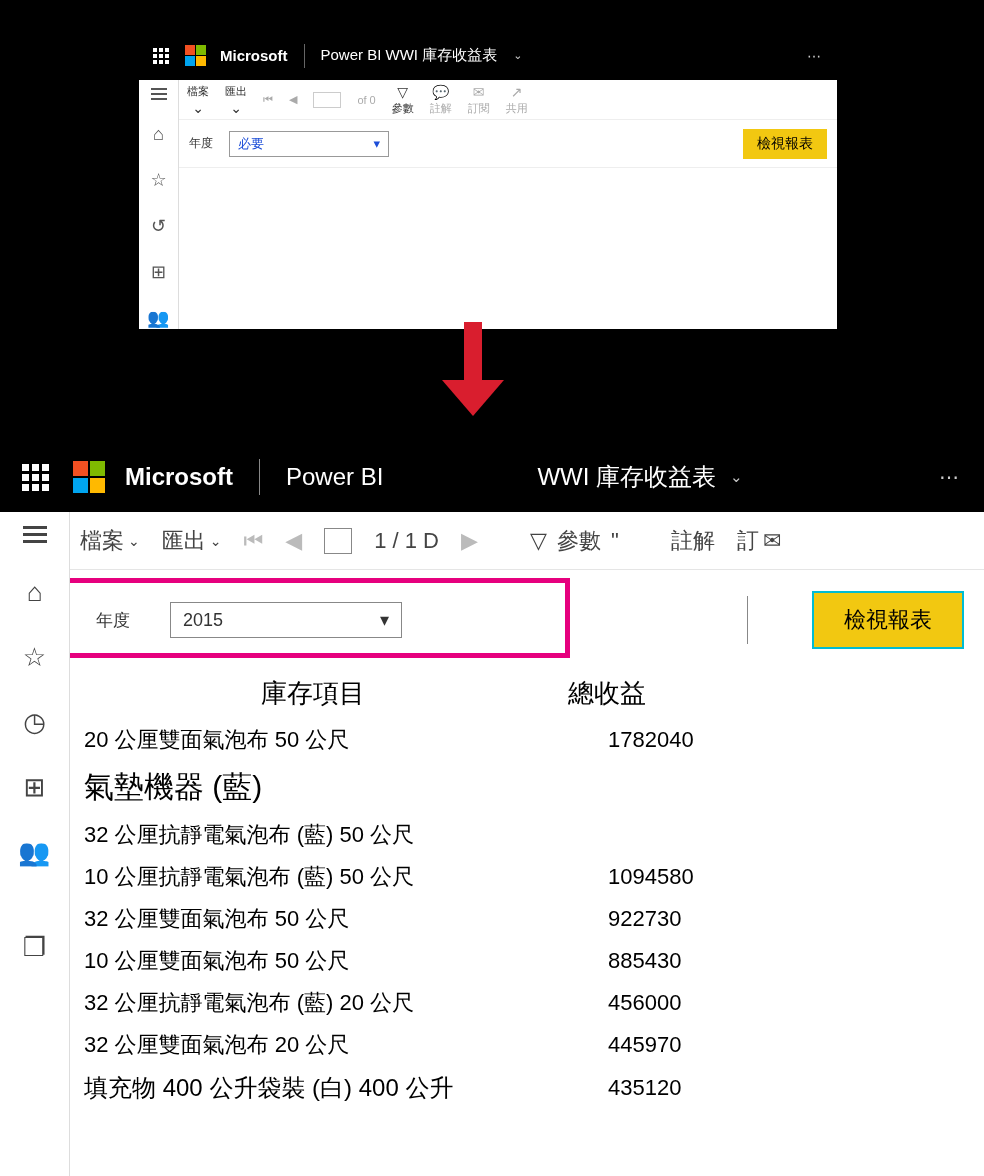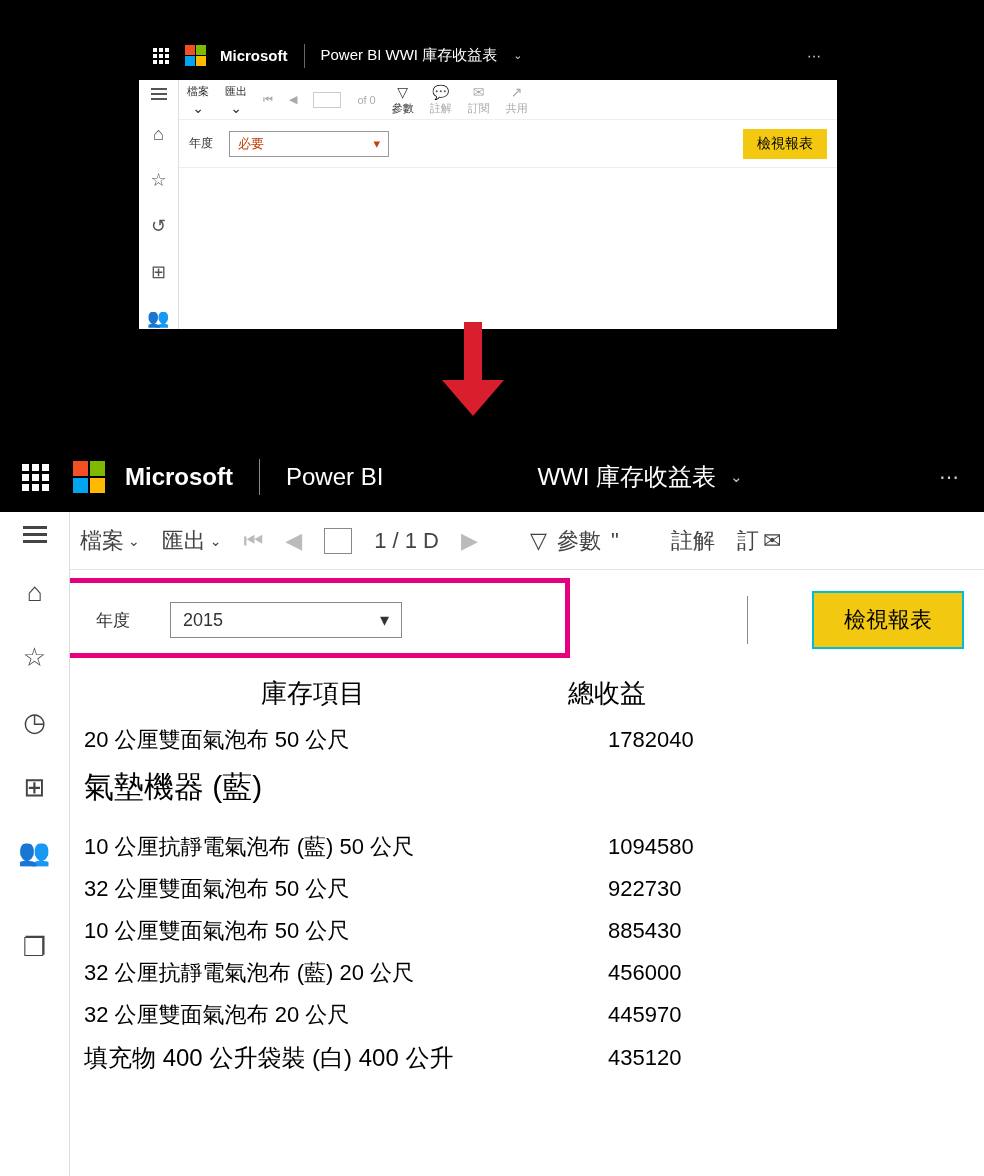--- a/index.html
+++ b/index.html
@@ -25,21 +25,21 @@
   .hamb { display:flex; flex-direction:column; gap:3px; }
   .hamb span{width:16px;height:2px;background:#555;}
   
   .content1 { flex:1; }
   .toolbar1 { height:40px; border-bottom:1px solid #eee; display:flex; align-items:center; padding:0 8px; gap:16px; font-size:13px; color:#aaa; }
   .tbitem { display:flex; flex-direction:column; align-items:center; font-size:11px; gap:1px; }
   .tbitem.dark { color:#333; }
   .tbicon { font-size:14px; }
   .param-row1 { height:48px; border-bottom:1px solid #eee; display:flex; align-items:center; padding:0 10px; gap:16px; }
   .param-row1 .lbl { font-size:12px; color:#333; }
-  .select1 { width:160px; height:24px; border:1px solid #999; display:flex; align-items:center; justify-content:space-between; padding:12px 8px; font-size:13px; color:#c2410c; }
+  .select1 { width:160px; height:24px; border:1px solid #999; display:flex; align-items:center; justify-content:space-between; padding:12px 8px; font-size:13px; color:#1d4ed8; }
   .btn-view1 { margin-left:auto; background:#f2c811; color:#000; font-size:14px; padding:6px 14px; border:none; }
   .blank1 { height:140px; }
   
   
   .arrow { position:absolute; left:420px; top:322px; width:100px; height:100px; }
   .arrow-stem { position:absolute; left:44px; top:0; width:18px; height:62px; background:#d91e2e; }
   .arrow-head { position:absolute; left:22px; top:58px; width:0; height:0; border-left:31px solid transparent; border-right:31px solid transparent; border-top:36px solid #d91e2e; }
   
   
   .panel2 { position:absolute; left:0; top:440px; width:984px; height:736px; background:#fff; border-top:2px solid #000; }
@@ -268,20 +268,21 @@
         </div>
         <div id="tbody">
             <div class="trow">
               <div class="c1">20 公厘雙面氣泡布 50 公尺</div>
               <div class="c2">1782040</div>
             </div>
             <div class="trow big">
               <div class="c1">氣墊機器 (藍)</div>
             </div>
             <div class="trow">
+              <div class="c1">32 公厘抗靜電氣泡布 (藍) 50 公尺</div>
             </div>
             <div class="trow">
               <div class="c1">10 公厘抗靜電氣泡布 (藍) 50 公尺</div>
               <div class="c2">1094580</div>
             </div>
             <div class="trow">
               <div class="c1">32 公厘雙面氣泡布 50 公尺</div>
               <div class="c2">922730</div>
             </div>
             <div class="trow">

